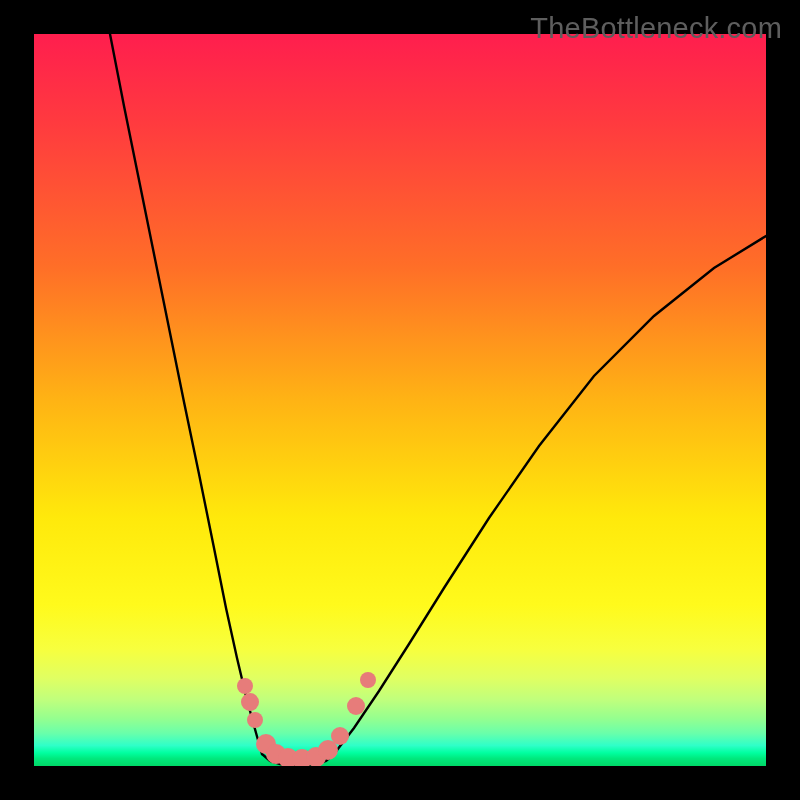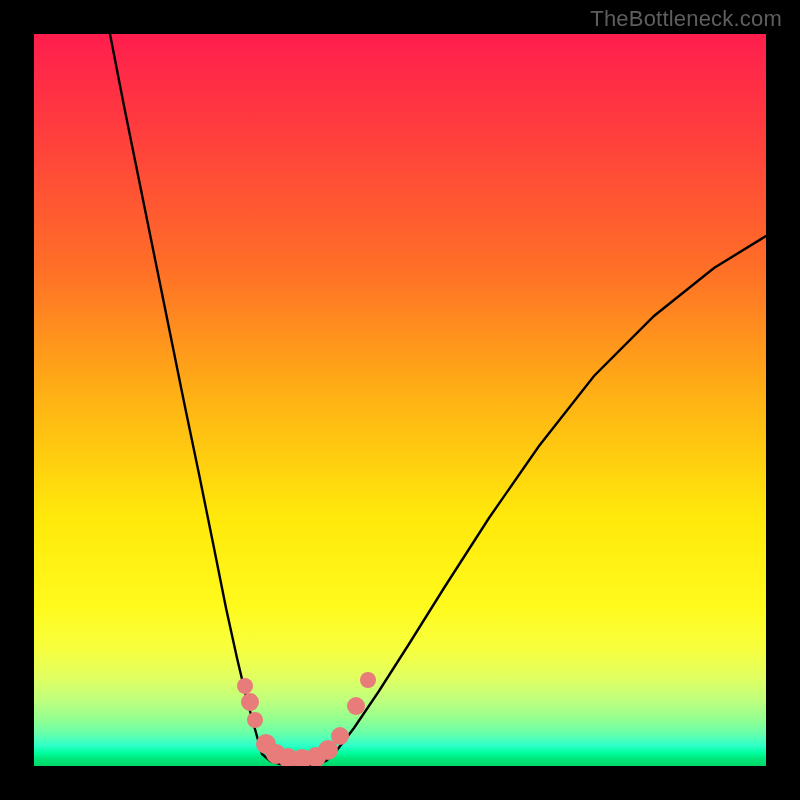--- a/index.html
+++ b/index.html
@@ -42,24 +42,24 @@
       #95ff8f 93.5%,
       #6affaa 95.5%,
       #2fffc8 97.2%,
       #00ffa0 98.2%,
       #00e87c 99%,
       #00d868 100%
     );
   }
   .attribution {
     position: absolute;
-    top: 6px;
+    top: 12px;
     right: 18px;
     color: #5e5e5e;
-    font-size: 22px;
+    font-size: 29px;
     letter-spacing: 0.2px;
     user-select: none;
   }
   svg.curve {
     position: absolute;
     inset: 0;
   }
   .marker {
     fill: #e77c7a;
   }

